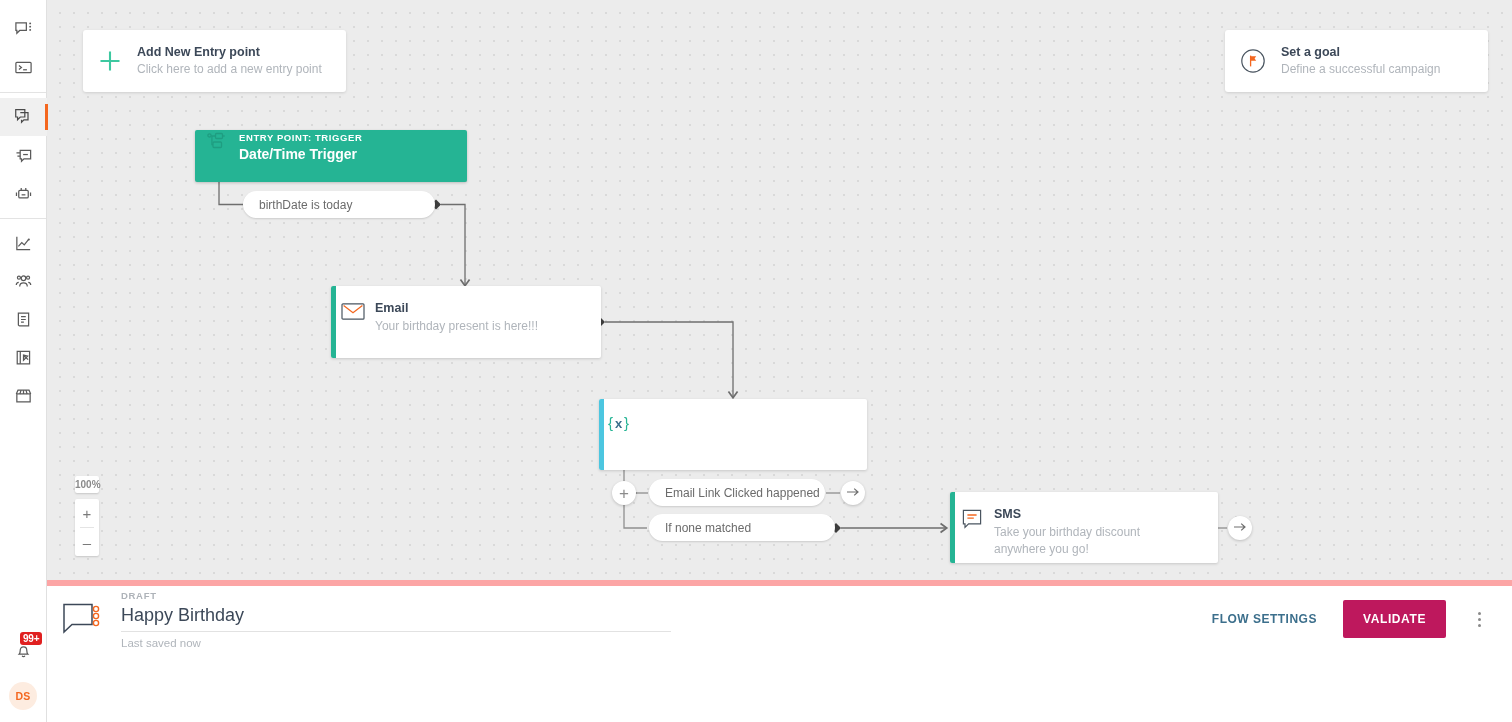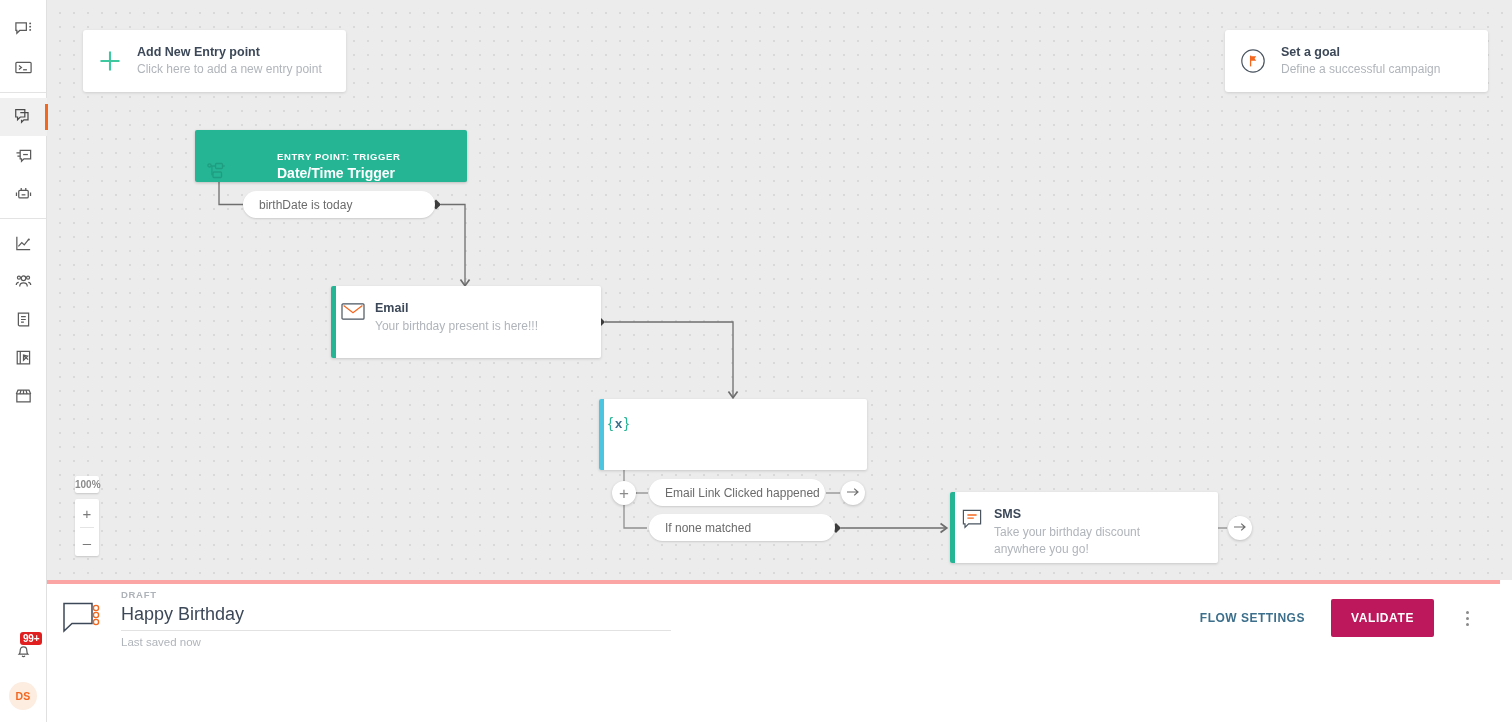--- a/index.html
+++ b/index.html
@@ -87,21 +87,21 @@
   }
   .node .accent { position: absolute; left: 0; top: 0; bottom: 0; width: 5px; border-radius: 2px 0 0 2px; }
   .node .n-icon { flex: 0 0 44px; display: flex; align-items: center; justify-content: center; }
   .node .n-body { padding-top: 1px; }
   .n-title { font-size: 12.5px; font-weight: bold; color: #3c4858; line-height: 1.4; }
   .n-sub { font-size: 12px; color: #b0b5bb; line-height: 1.45; }
 
   
   #node-trigger {
     left: 148px; top: 130px; width: 272px; height: 52px;
-    background: #25b494; align-items: flex-end; box-shadow: 0 1px 3px rgba(0,0,0,.2); gap: 38px;
+    background: #25b494; align-items: flex-start; box-shadow: 0 1px 3px rgba(0,0,0,.2);
   }
   #node-trigger .t-kicker {
     font-size: 9.5px; font-weight: bold; color: #fff; letter-spacing: .6px; line-height: 1.5;
   }
   #node-trigger .t-title { font-size: 14px; font-weight: bold; color: #fff; line-height: 1.3; }
 
   #node-email { left: 284px; top: 286px; width: 270px; height: 72px; }
   #node-email .accent { background: #25b494; }
   #node-wait { left: 552px; top: 399px; width: 268px; height: 71px; padding-top: 12px; }
   #node-wait .accent { background: #4cc6e0; }
@@ -139,23 +139,23 @@
   }
   .zoom-box { background: #fff; border-radius: 2px; box-shadow: 0 1px 2px rgba(0,0,0,.16); }
   .zoom-btn {
     width: 24px; height: 28px; display: flex; align-items: center; justify-content: center;
     color: #7a7a7a; font-size: 15px; cursor: pointer; line-height: 1;
   }
   .zoom-div { height: 1px; background: #e4e4e4; margin: 0 5px; }
 
   
   .bottombar {
-    position: absolute; left: 0; right: 12px; bottom: 0; height: 72px;
+    position: absolute; left: 0; right: 0; bottom: 0; height: 72px;
     background: #fff; display: flex; align-items: center;
-    padding: 0 22px 0 14px; border-top: 4px solid #fca5a5;
+    padding: 0 22px 0 14px; border-top: 6px solid #fca5a5;
   }
   .flow-icon { flex: 0 0 auto; margin-right: 18px; display: flex; align-items: center; }
   .flow-meta { flex: 0 0 auto; width: 560px; }
   .flow-status { font-size: 9.5px; font-weight: bold; color: #aeb3b9; letter-spacing: .7px; line-height: 1.4; }
   .flow-name {
     font-size: 18px; color: #3c4858; border: none; outline: none;
     border-bottom: 1px solid #e2e2e2; width: 550px; padding: 2px 0 5px;
     font-family: "Liberation Sans", sans-serif; background: transparent;
   }
   .flow-saved { font-size: 11.5px; color: #b0b5bb; margin-top: 5px; }

